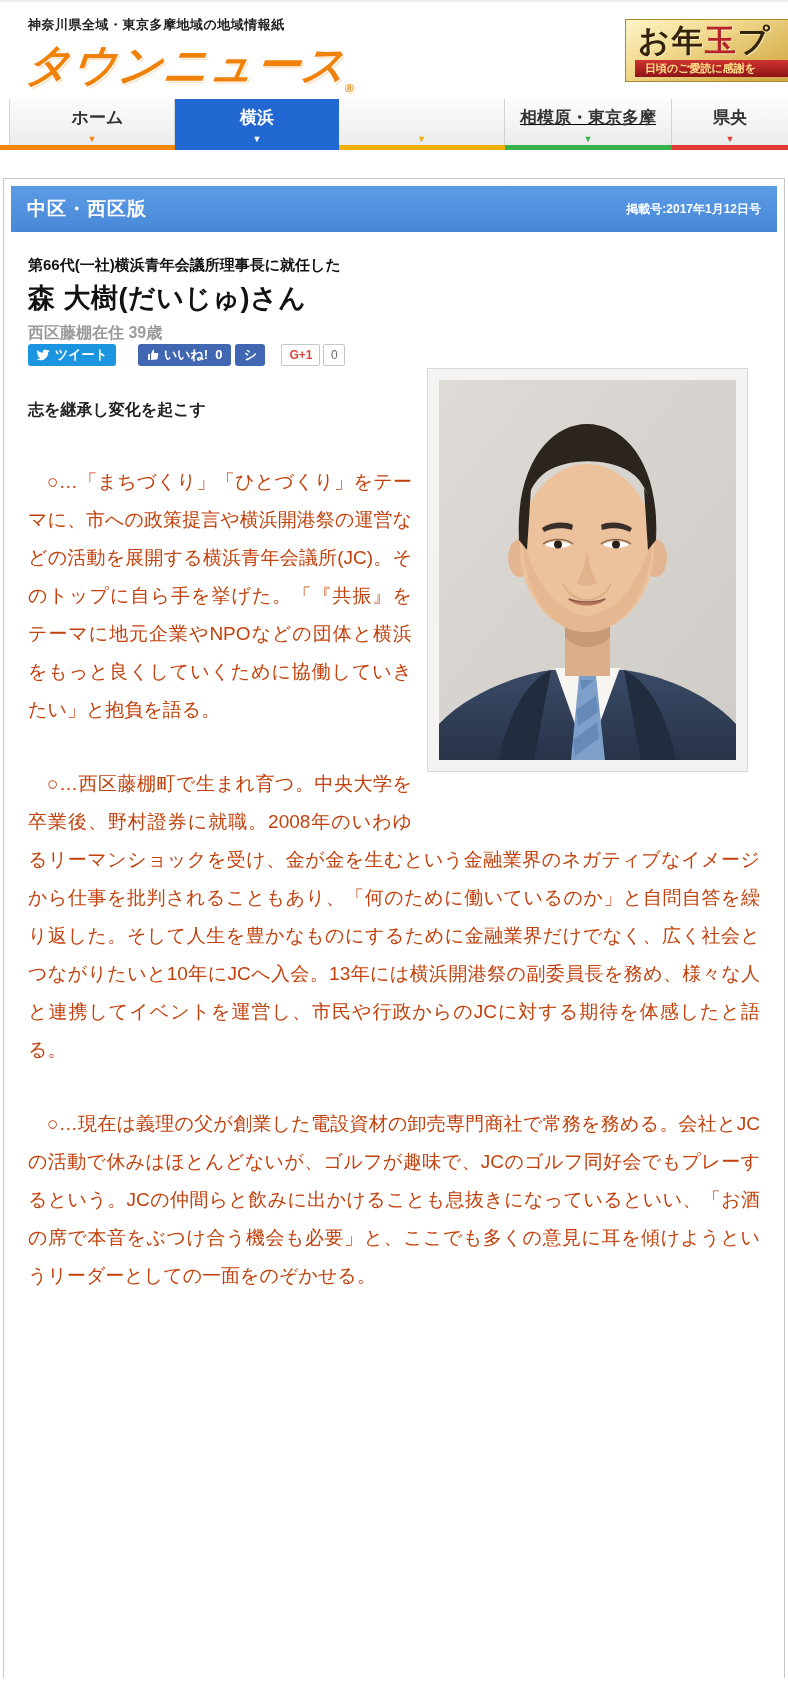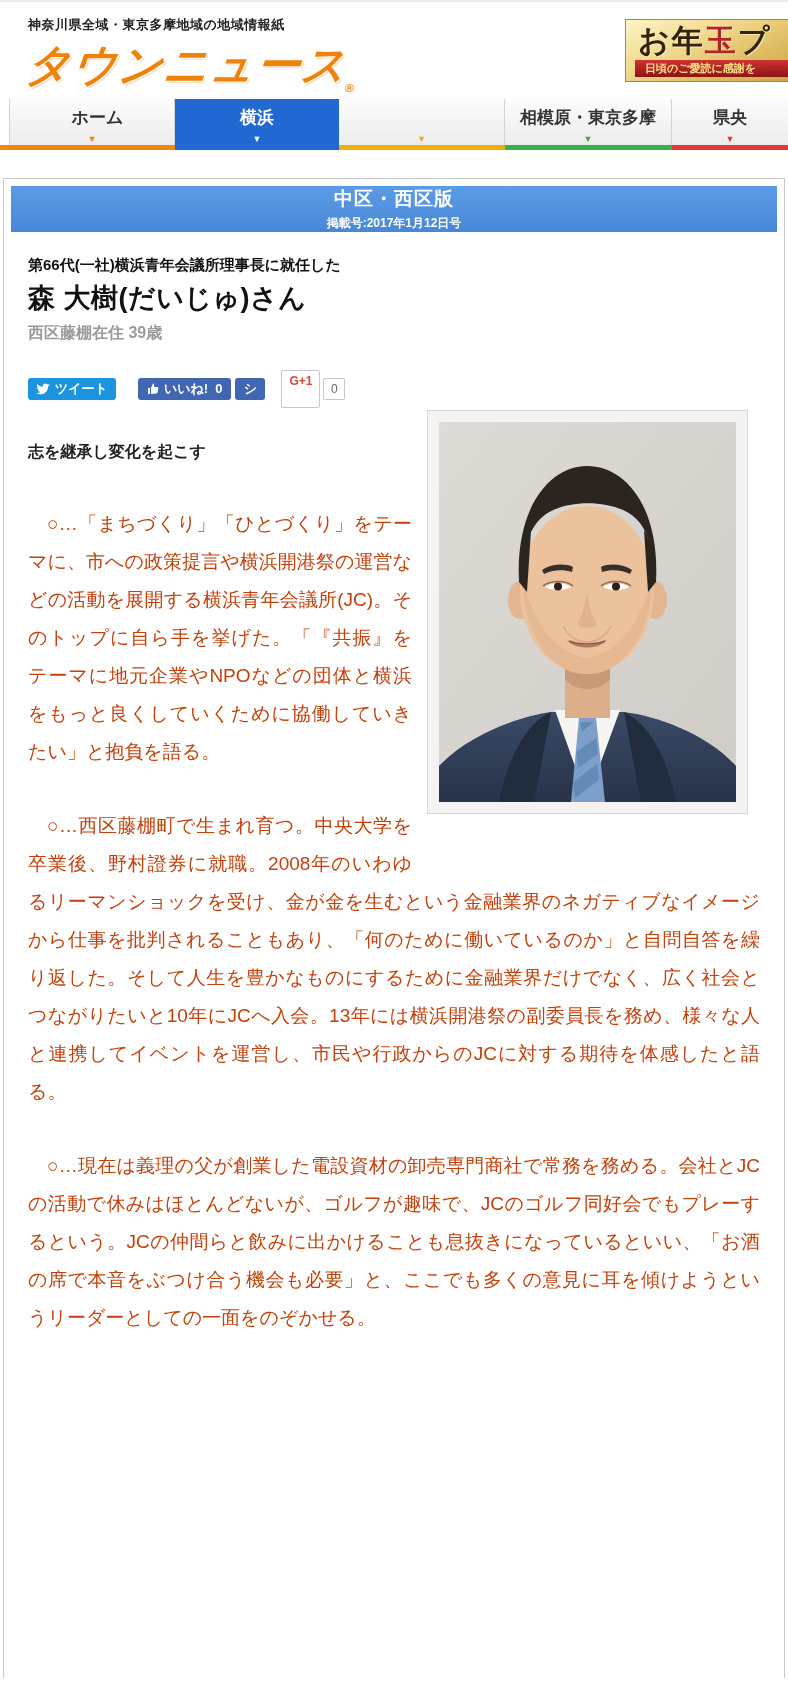--- a/index.html
+++ b/index.html
@@ -51,50 +51,50 @@
   .tab.first{border-left:1px solid #d2d2d2;padding-left:11px;}
   .tab .lbl{display:block;font-size:17px;font-weight:bold;color:#333;line-height:38px;white-space:nowrap;}
   .tab .arr{position:absolute;left:0;right:0;bottom:1px;font-size:9px;line-height:9px;}
   .tab.active{background:#2268d2;border-right:none;height:51px;}
   .tab.active .lbl{color:#fff;}
   .tab.active .arr{color:#fff;bottom:6px;}
   .bar{position:absolute;top:46px;height:5px;}
   .t1{left:9px;width:166px;}   .b1{left:0;width:175px;background:#f5860c;}
   .t2{left:175px;width:164px;}
   .t3{left:339px;width:166px;} .b3{left:339px;width:166px;background:#efb109;}
-  .t4{left:505px;width:167px;} .b4{left:505px;width:167px;background:#35b24a;}
+  .t4{left:505px;width:167px;text-decoration:underline;} .b4{left:505px;width:167px;background:#35b24a;}
   .t5{left:672px;width:116px;border-right:none;} .b5{left:672px;width:116px;background:#e23b33;}
   .arr.o{color:#f5860c;} .arr.y{color:#efb109;} .arr.g{color:#35b24a;} .arr.r{color:#e23b33;}
 
   
   .content{
     margin:28px 3px 0;border:1px solid #c9c9c9;border-bottom:none;
     background:#fff;padding:7px 7px 60px;min-height:1500px;box-sizing:border-box;
   }
   .edition-bar{
     height:46px;background:linear-gradient(#5c9ce6,#4787d6);
-    display:flex;align-items:center;justify-content:space-between;padding:0 16px;flex-direction:column;
+    display:flex;align-items:center;justify-content:space-between;padding:0 16px;
   }
   .edition{font-size:19px;font-weight:bold;color:#fff;letter-spacing:1px;}
   .issue{font-size:12px;font-weight:bold;color:#fff;}
 
   .article{padding:0 17px;}
   .kicker{margin-top:24px;font-size:15px;font-weight:bold;color:#111;}
   .title{margin-top:5px;font-size:27px;font-weight:bold;color:#111;letter-spacing:.5px;}
   .residence{margin-top:7px;font-size:16px;font-weight:bold;color:#9a9a9a;}
 
-  .social{margin-top:26px;display:flex;align-items:center;}
+  .social{display:flex;align-items:center;}
   .btn{height:22px;line-height:22px;border-radius:3px;font-size:13px;font-weight:bold;
        color:#fff;display:flex;align-items:center;cursor:pointer;box-sizing:border-box;}
   .btn-tweet{background:#1b95e0;padding:0 8px;gap:5px;margin-right:22px;}
   .btn-like{background:#4267b2;padding:0 9px;gap:5px;margin-right:4px;}
   .btn-like .cnt{margin-left:2px;}
   .btn-share{background:#4267b2;width:30px;justify-content:center;margin-right:16px;}
   .gplus-badge{
-    height:38px;line-height:20px;border:1px solid #c6c6c6;border-radius:2px;background:#fff;
+    height:22px;line-height:20px;border:1px solid #c6c6c6;border-radius:2px;background:#fff;
     padding:0 7px;font-size:12px;font-weight:bold;color:#db4437;cursor:pointer;box-sizing:border-box;
   }
   .gplus-count{
     height:22px;line-height:20px;border:1px solid #c6c6c6;border-radius:2px;background:#fff;
     min-width:22px;text-align:center;font-size:12px;color:#666;margin-left:3px;box-sizing:border-box;
   }
 
   .heading{margin-top:34px;font-size:16px;font-weight:bold;color:#222;}
 
   .photo-frame{

